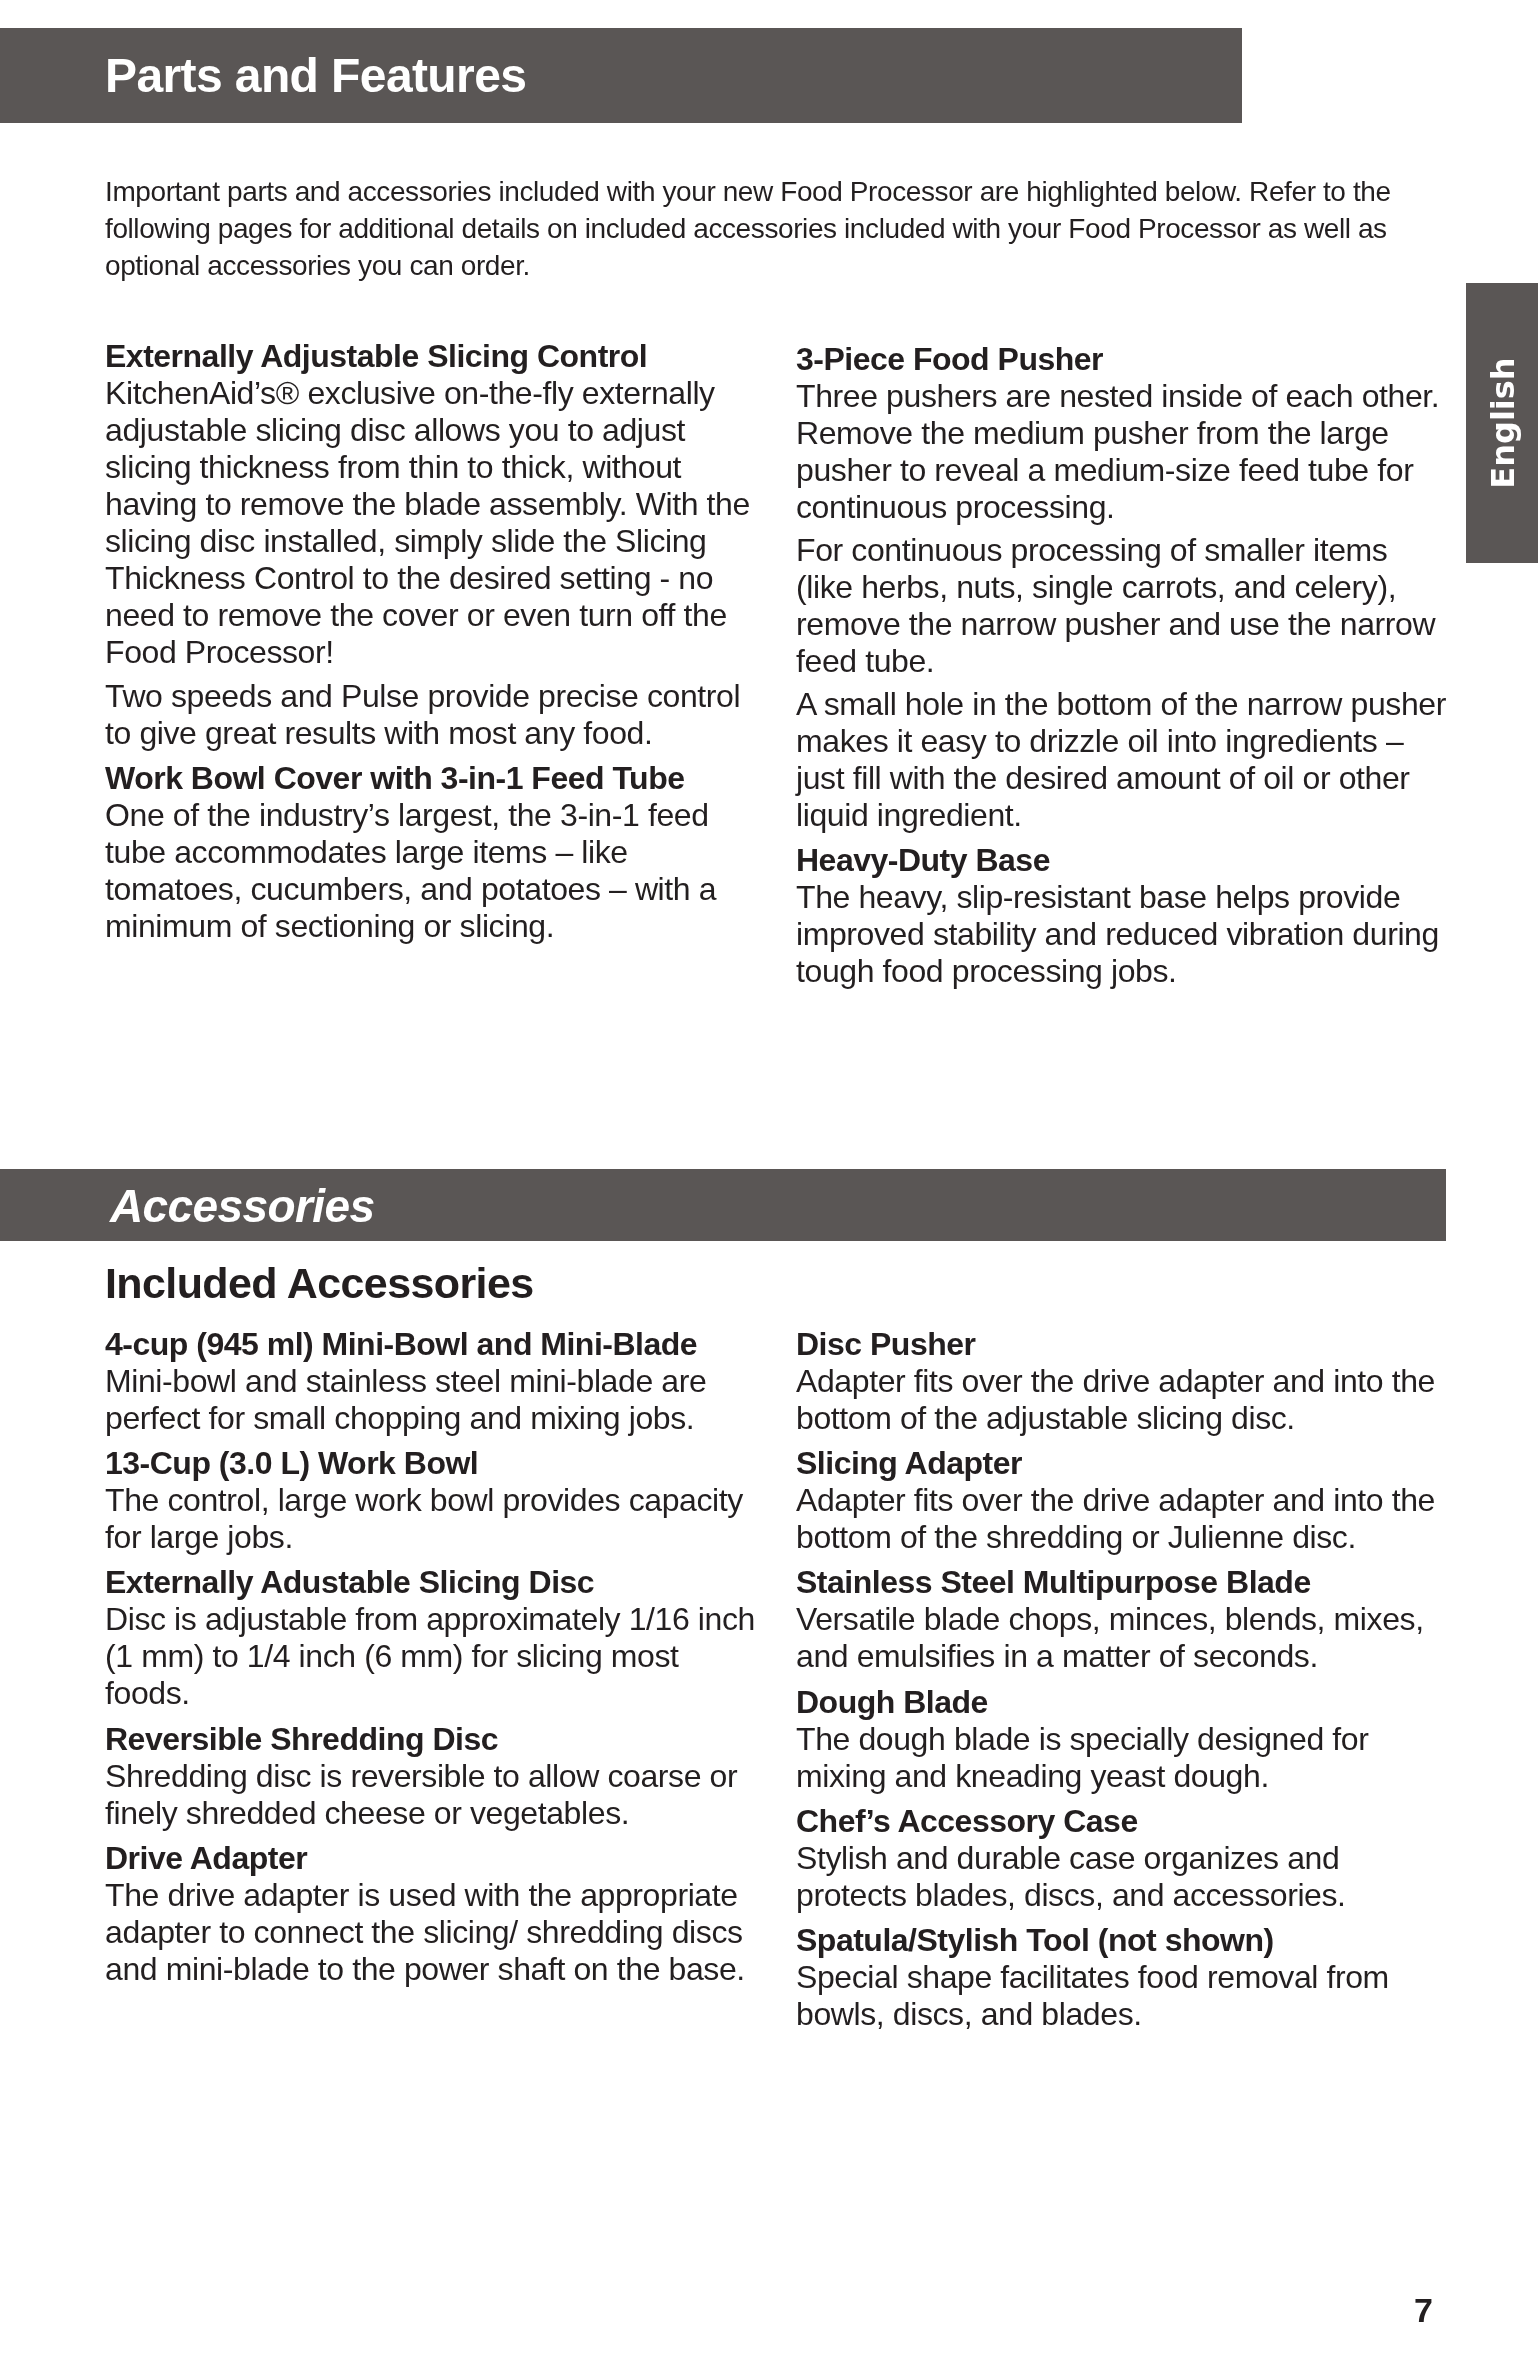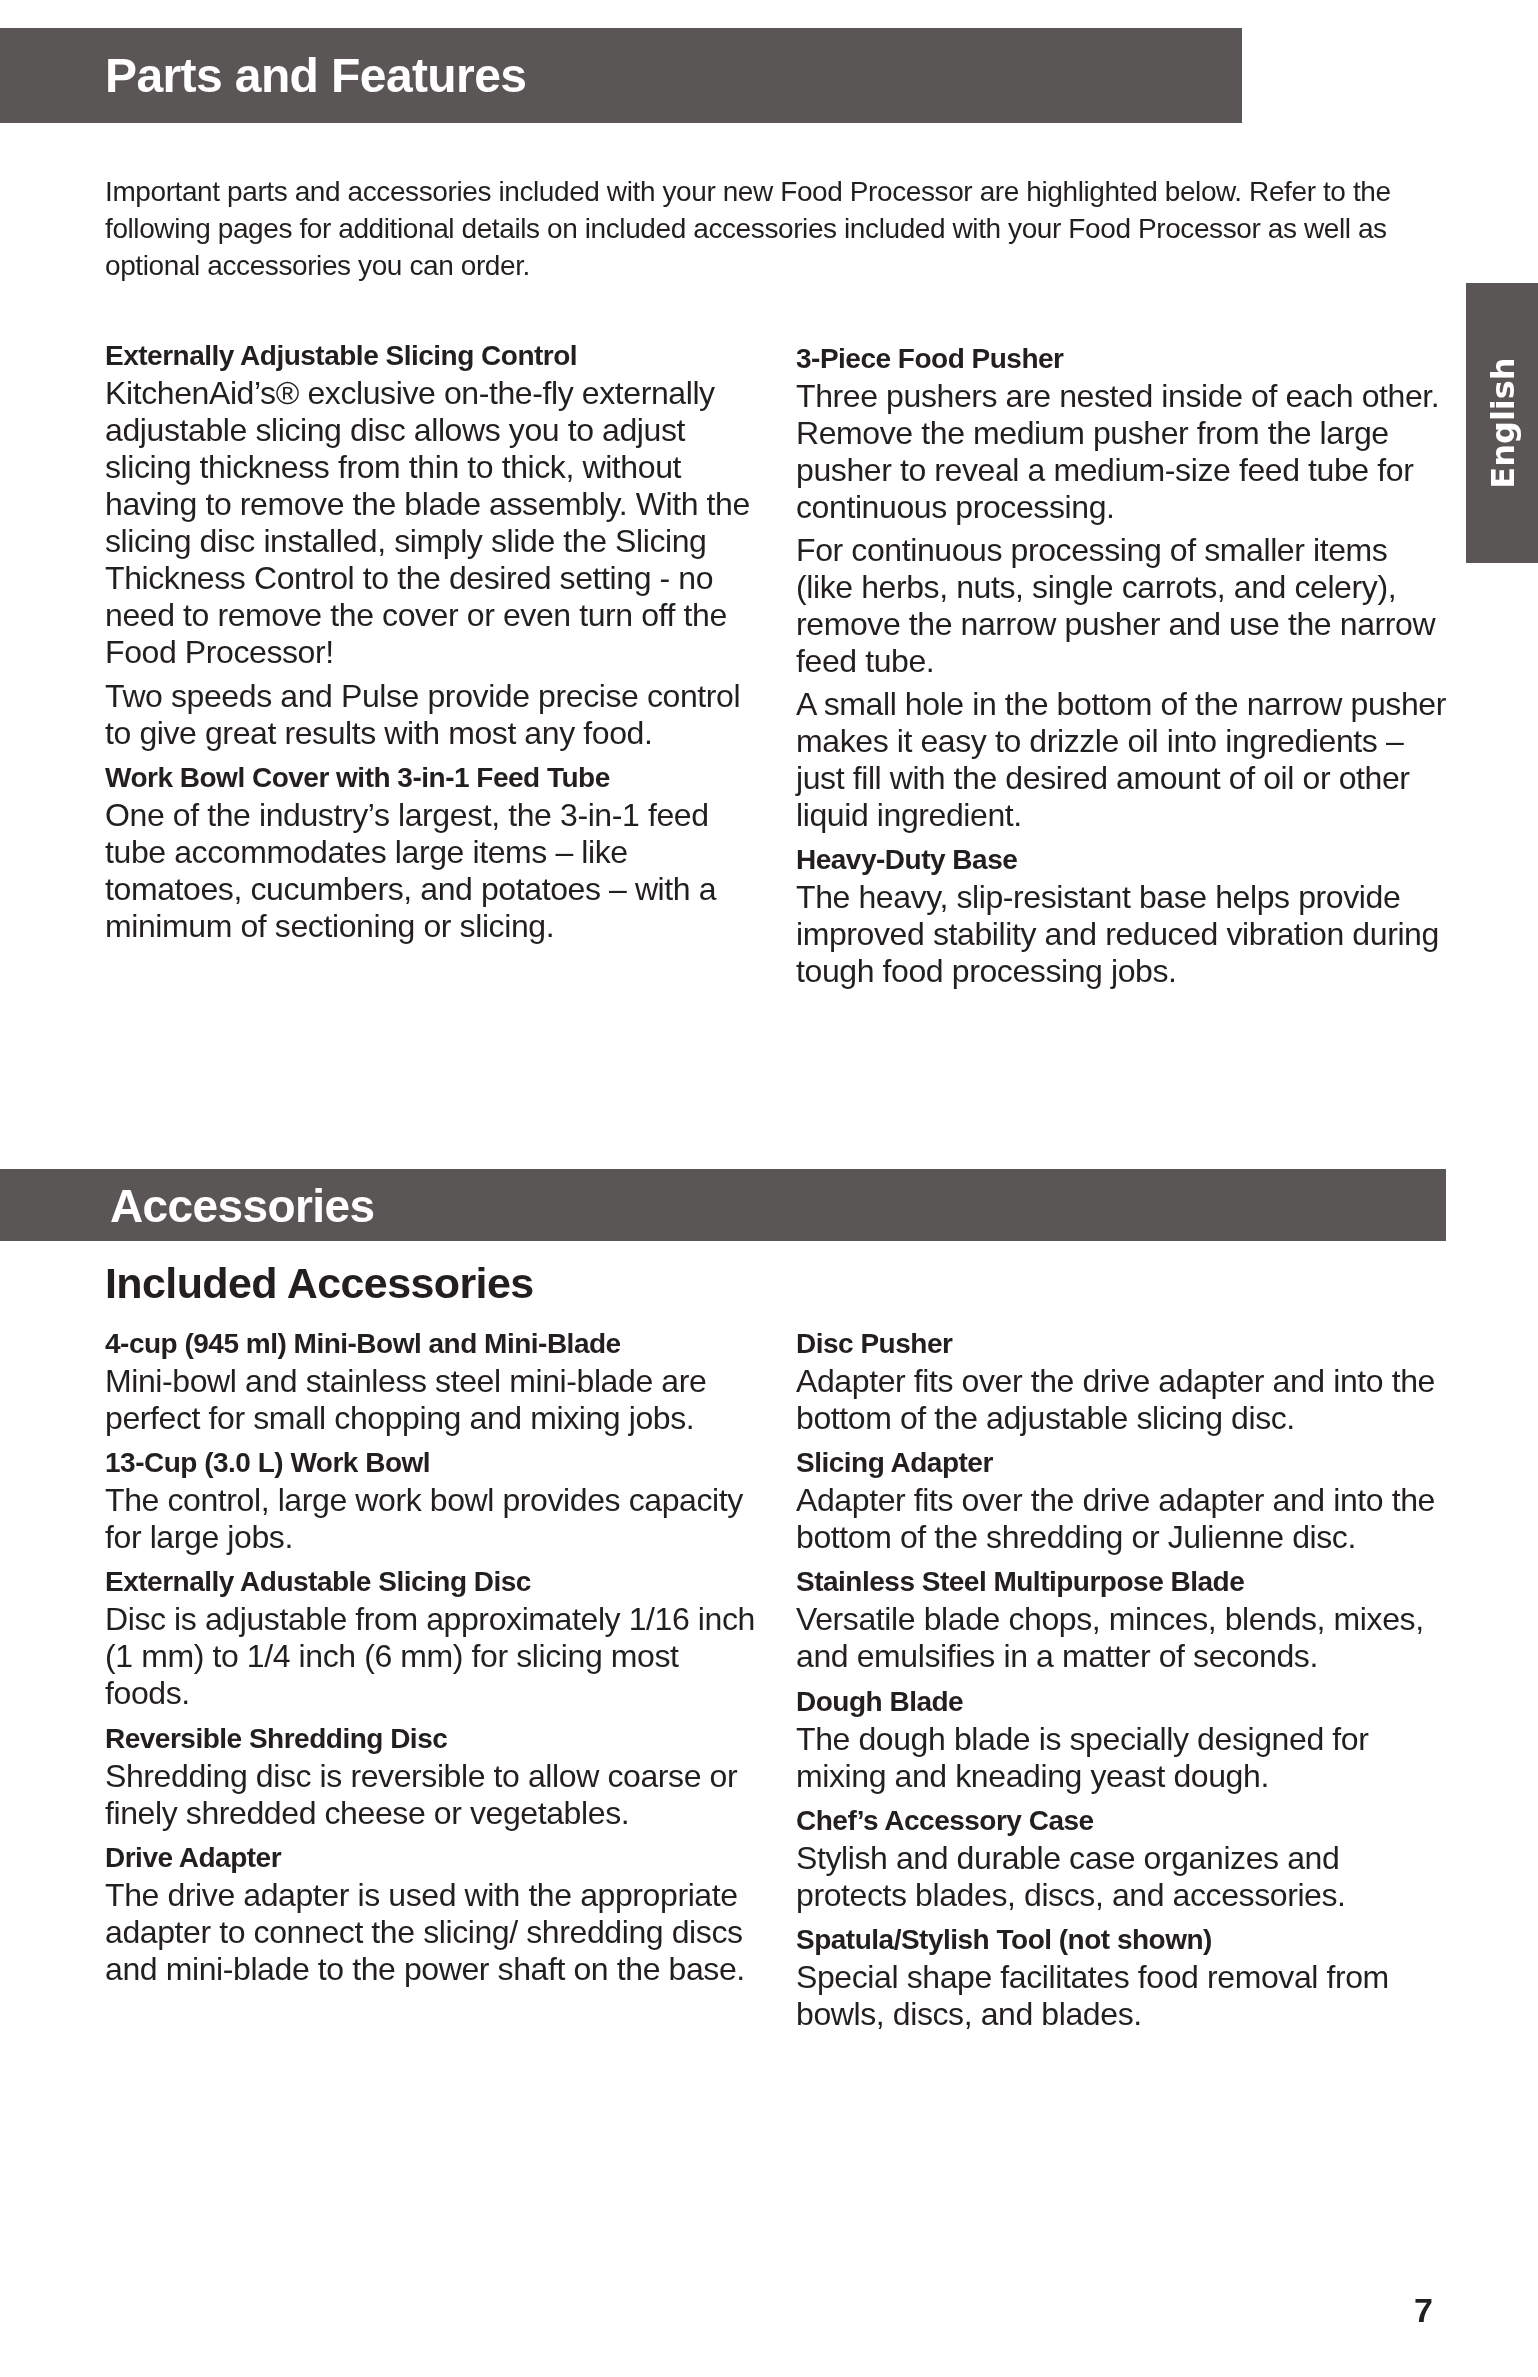--- a/index.html
+++ b/index.html
@@ -33,20 +33,21 @@
       top: 18px;
       font-size: 48px;
       font-weight: bold;
       line-height: 60px;
       letter-spacing: -0.6px;
     }
     #acc-bar {
       top: 1169px;
       width: 1446px;
       height: 72px;
+      font-style: italic;
     }
     #acc-bar .bar-title {
       position: absolute;
       left: 110px;
       top: 7.2px;
       font-size: 46px;
       font-weight: bold;
       line-height: 60px;
       letter-spacing: -0.6px;
     }
@@ -83,21 +84,21 @@
       width: 655px;
       font-size: 32px;
       line-height: 37px;
       letter-spacing: -0.4px;
     }
     .col.left { left: 105px; }
     .col.right { left: 796px; }
     .item { margin: 0 0 7.2px 0; }
     .item h3 {
       margin: 0;
-      font-size: 28px;
+      font-size: 32px;
       line-height: 38px;
       font-weight: bold;
       letter-spacing: -0.5px;
     }
     .item p {
       margin: 0 0 6px 0;
     }
     .sub-heading {
       position: absolute;
       left: 105px;

